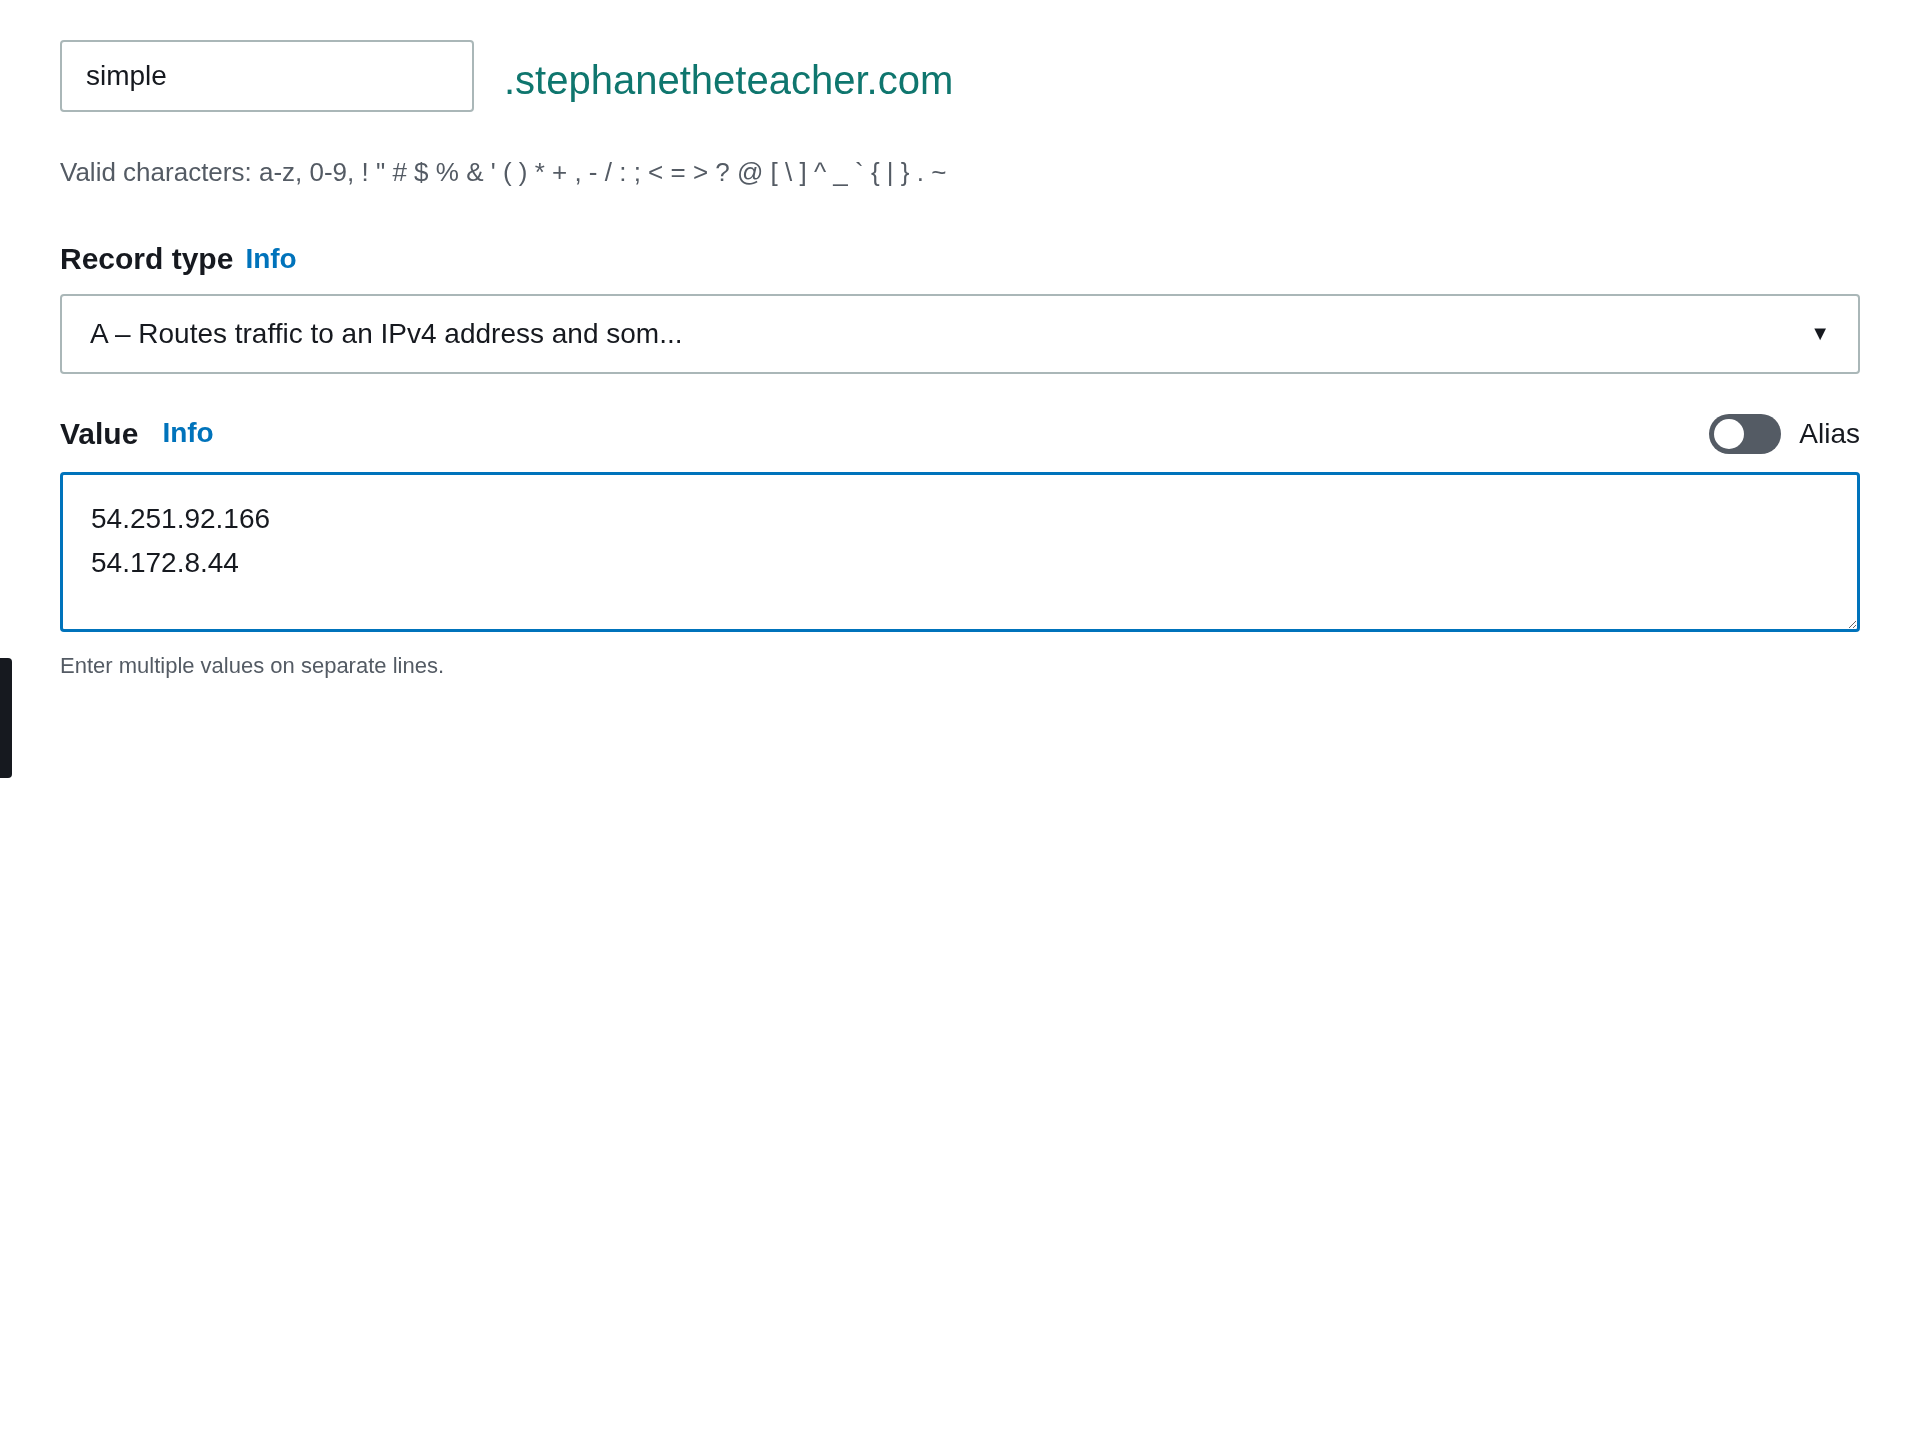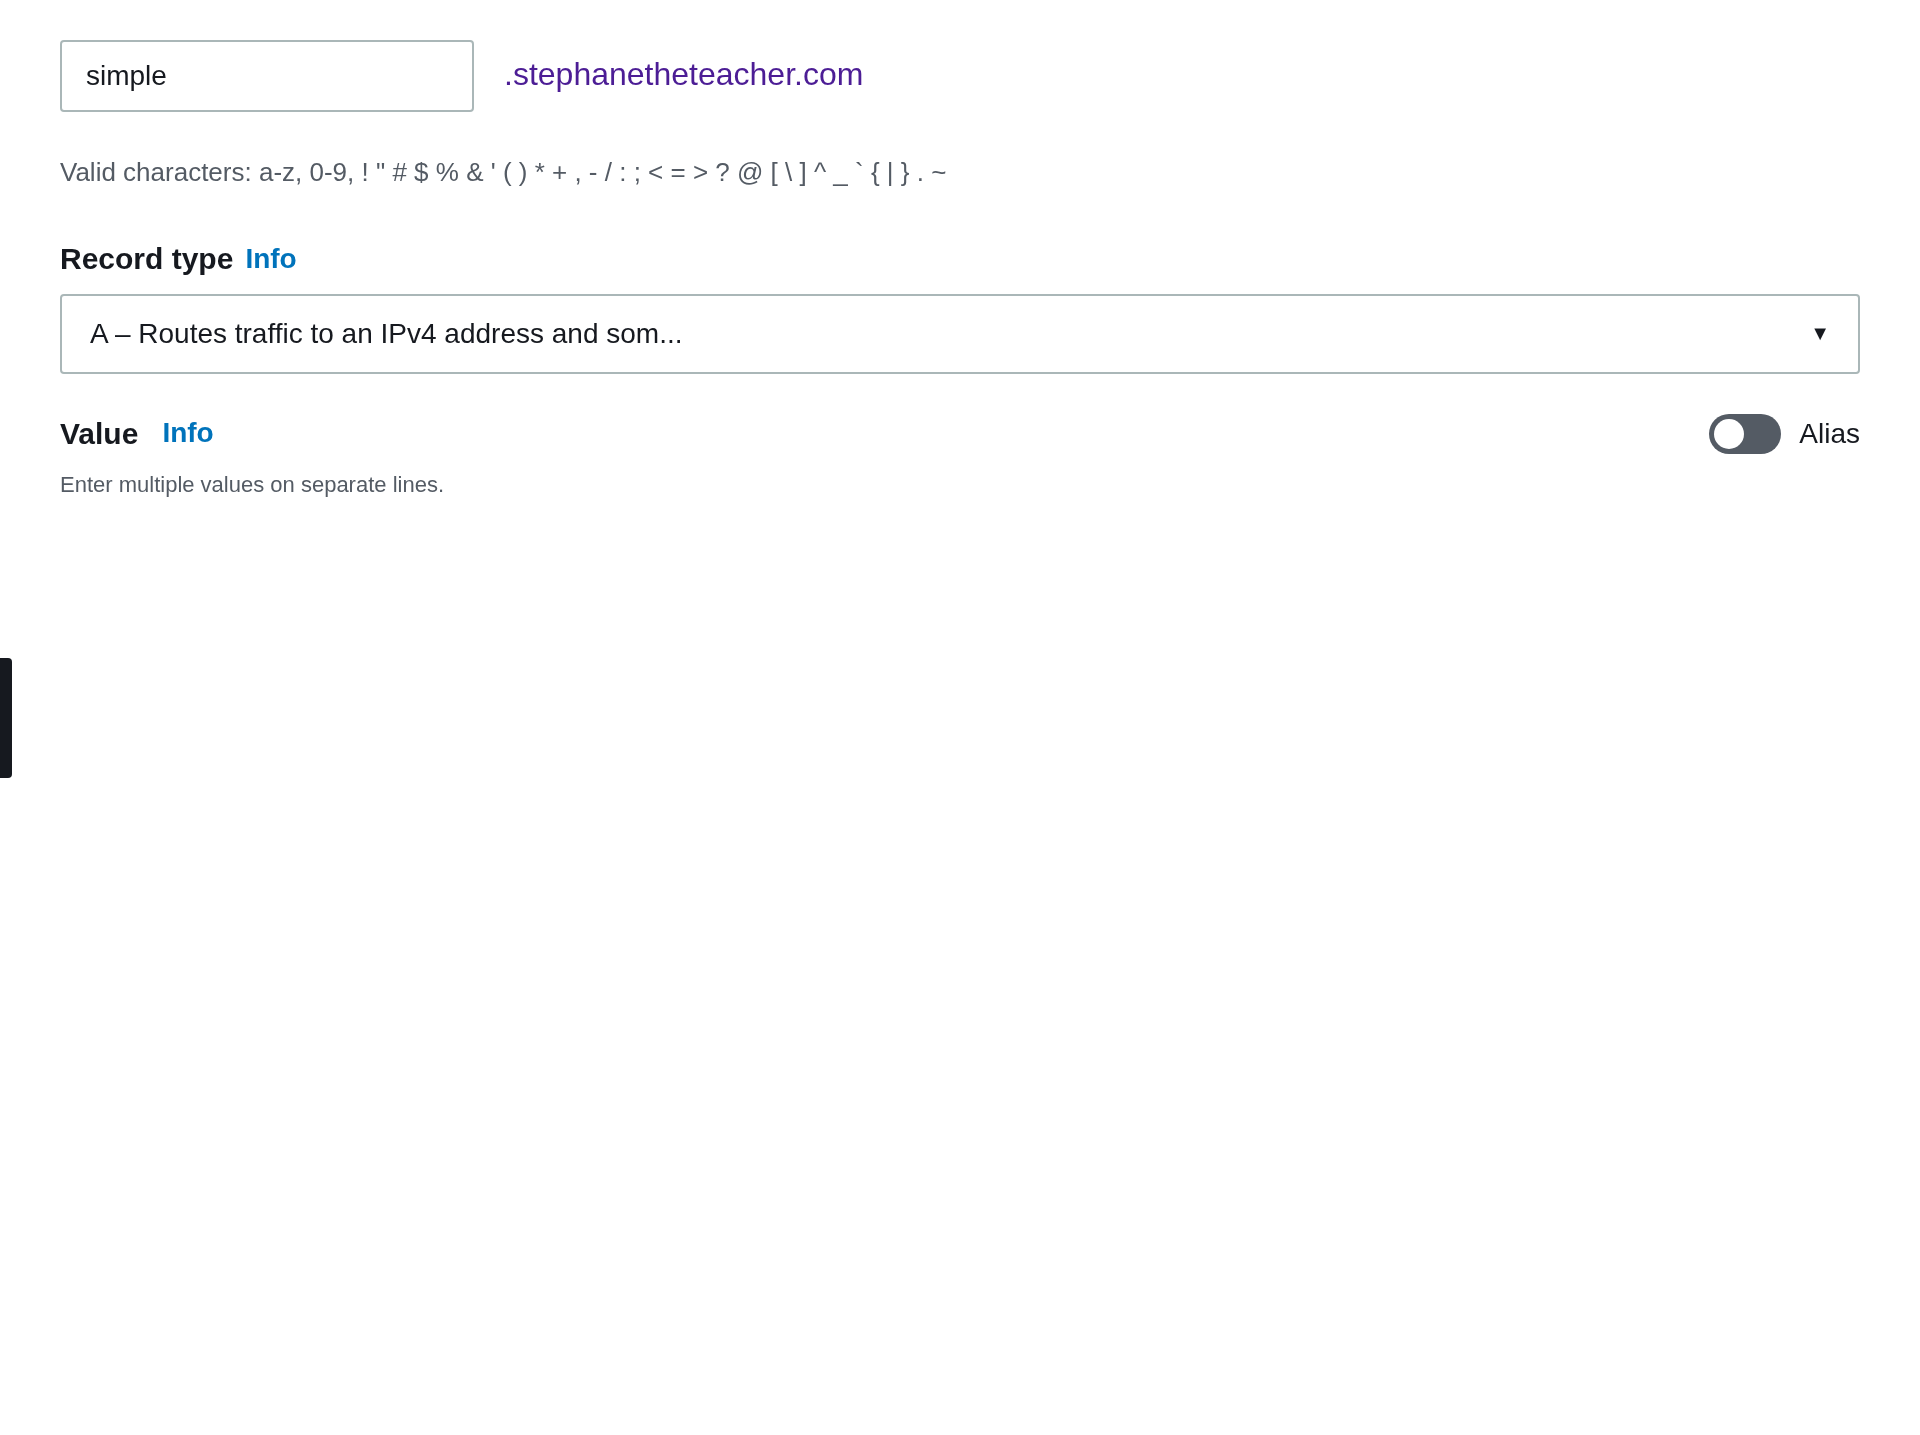--- a/index.html
+++ b/index.html
@@ -31,22 +31,22 @@
       border: 2px solid #aab7b8;
       border-radius: 4px;
       padding: 18px 24px;
       font-size: 28px;
       width: 414px;
       outline: none;
       color: #16191f;
     }
 
     .domain-suffix {
-      font-size: 32px;
-      color: #4c1d95;
+      font-size: 40px;
+      color: #0f766e;
       padding-top: 14px;
       line-height: 1.3;
       max-width: 380px;
     }
 
     .valid-chars {
       font-size: 26px;
       color: #545b64;
       margin-bottom: 48px;
       line-height: 1.6;
@@ -219,14 +219,16 @@
       <a class="info-link">Info</a>
     </div>
     <div class="alias-group">
       <div class="toggle">
         <div class="toggle-track"></div>
         <div class="toggle-knob"></div>
       </div>
       <span class="alias-label">Alias</span>
     </div>
   </div>
+  <textarea class="value-textarea" style="">54.251.92.166
+54.172.8.44</textarea>
   <div class="hint-text">Enter multiple values on separate lines.</div>
 </div>
 
 </body></html>

